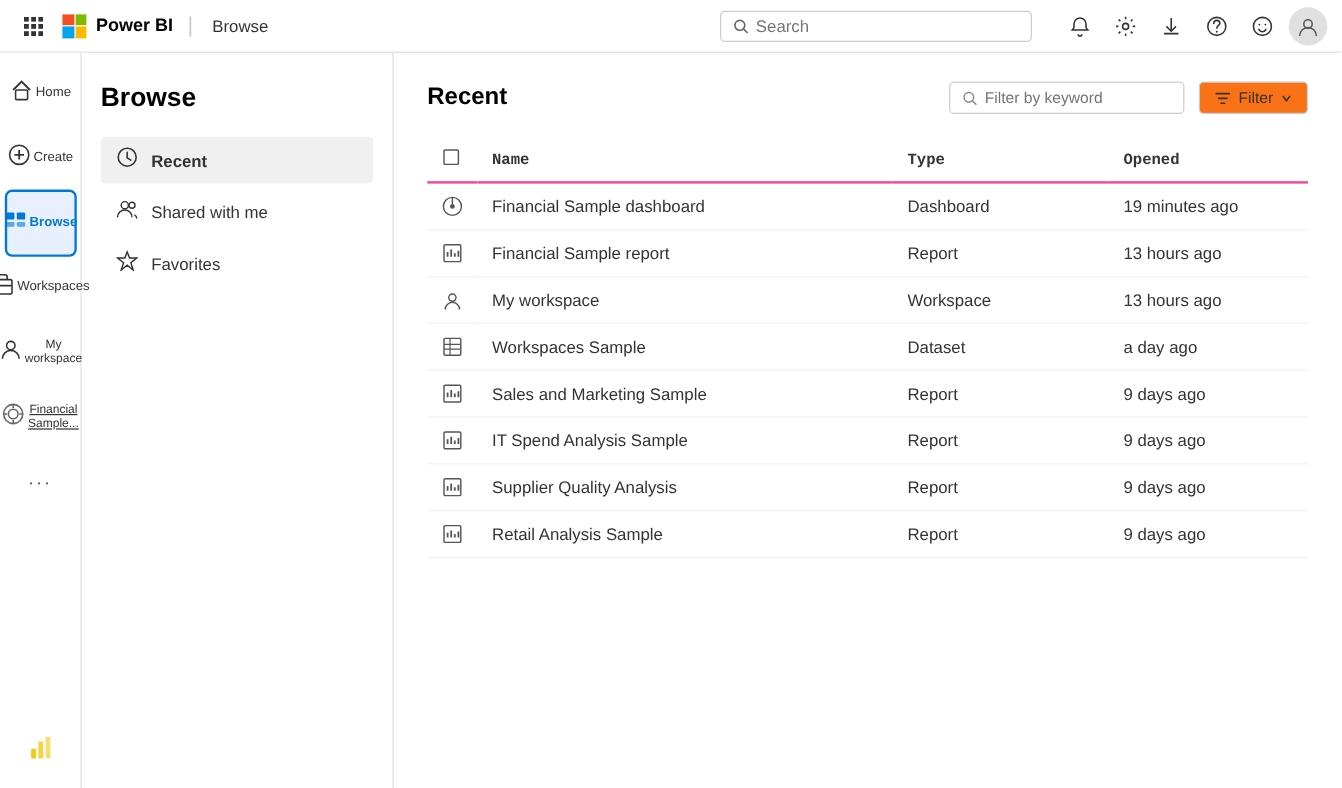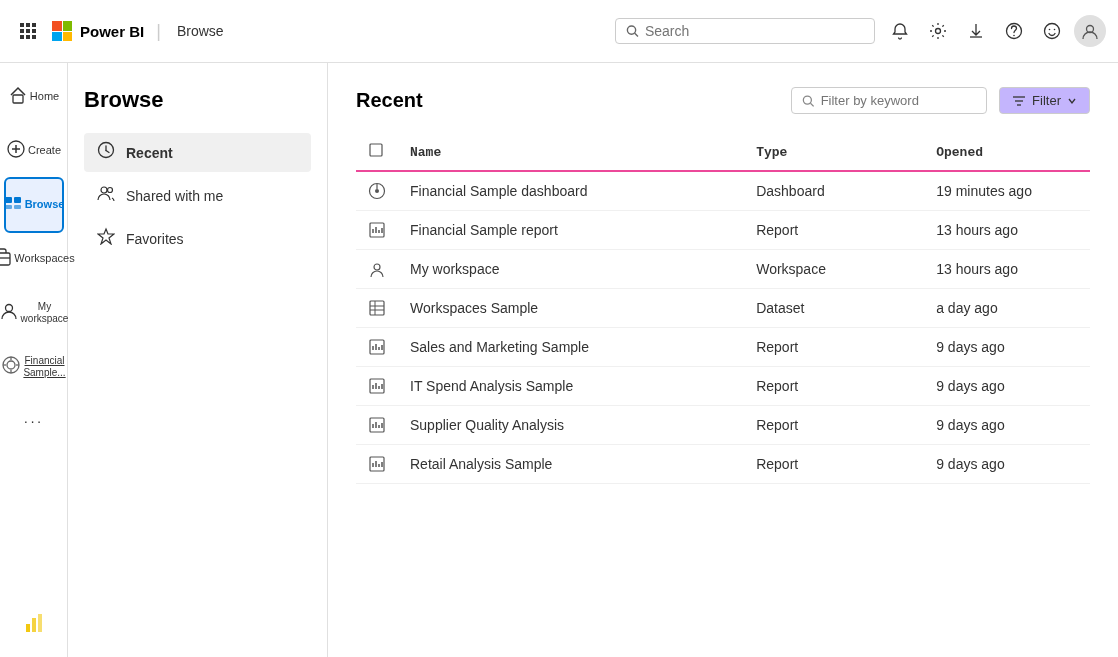--- a/index.html
+++ b/index.html
@@ -1,22 +1,22 @@
 <!DOCTYPE html>
 <html><head>
   <meta charset="utf-8">
   <style>
     * { box-sizing: border-box; margin: 0; padding: 0; }
     body { font-family: 'Segoe UI', Arial, sans-serif; font-size: 14px; background: #fff; width: 1118px; height: 657px; overflow: hidden; display: flex; flex-direction: column; }
 
     
     .topnav {
-      display: flex; align-items: center; height: 63px;
+      display: flex; align-items: center; height: 44px;
       background: #fff; border-bottom: 1px solid #e0e0e0;
-      padding: 0 12px; gap: 1px; flex-shrink: 0;
+      padding: 0 12px; gap: 16px; flex-shrink: 0;
     }
     .topnav-logo-area { display: flex; align-items: center; gap: 8px; }
     .ms-logo { display: flex; align-items: center; gap:4px; }
     .ms-logo-squares { display: grid; grid-template-columns: 1fr 1fr; grid-template-rows: 1fr 1fr; width:20px; height:20px; gap:1px; }
     .ms-logo-squares span:nth-child(1){background:#f25022;}
     .ms-logo-squares span:nth-child(2){background:#7fba00;}
     .ms-logo-squares span:nth-child(3){background:#00a4ef;}
     .ms-logo-squares span:nth-child(4){background:#ffb900;}
     .topnav-brand { font-weight: 700; font-size:15px; color:#000; }
     .topnav-page { font-size:14px; color:#333; margin-left:4px; }
@@ -76,21 +76,21 @@
     .main-content { flex:1; display:flex; flex-direction:column; padding:24px 28px; overflow:hidden; }
     .main-header { display:flex; align-items:center; gap:12px; margin-bottom:20px; }
     .main-title { font-size:20px; font-weight:600; color:#000; }
     .filter-search {
       display:flex; align-items:center; gap:6px; border:1px solid #ccc; border-radius:4px;
       padding:5px 10px; background:#fff; margin-left:auto; min-width:180px;
     }
     .filter-search input { border:none; outline:none; font-size:13px; color:#555; background:transparent; width:100%; }
     .filter-btn {
       display:flex; align-items:center; gap:6px; border:1px solid #ccc; border-radius:4px;
-      padding:5px 12px; background:#c4b5fd; cursor:pointer; font-size:13px; color:#333;
+      padding:5px 12px; background:#f97316; cursor:pointer; font-size:13px; color:#333;
     }
 
     
     .data-table { width:100%; border-collapse:collapse; }
     .data-table thead tr { border-bottom:2px solid #ec4899;font-family:Liberation Mono, monospace; }
     .data-table th {
       text-align:left; padding:8px 12px; font-size:13px; font-weight:600; color:#333;
       white-space:nowrap;
     }
     .data-table th:first-child { width:40px; }

